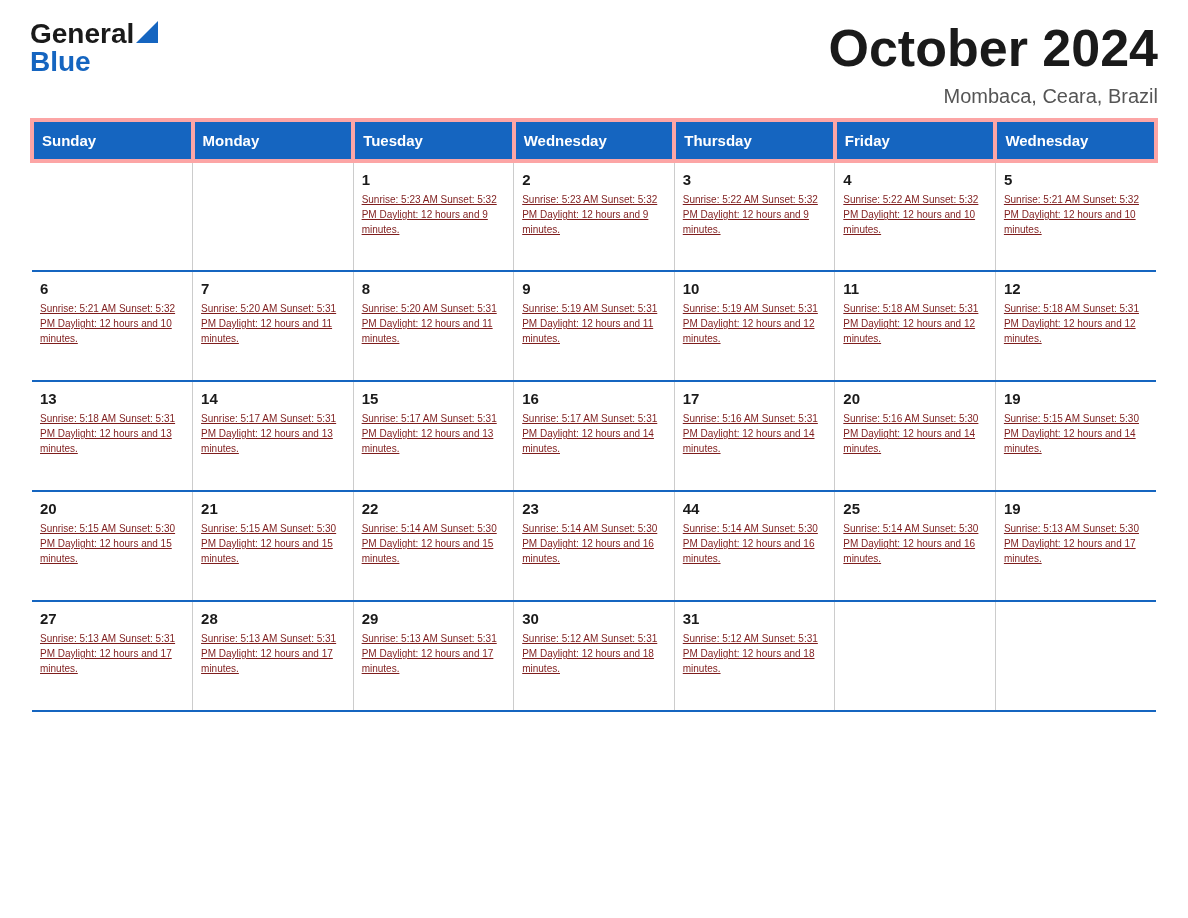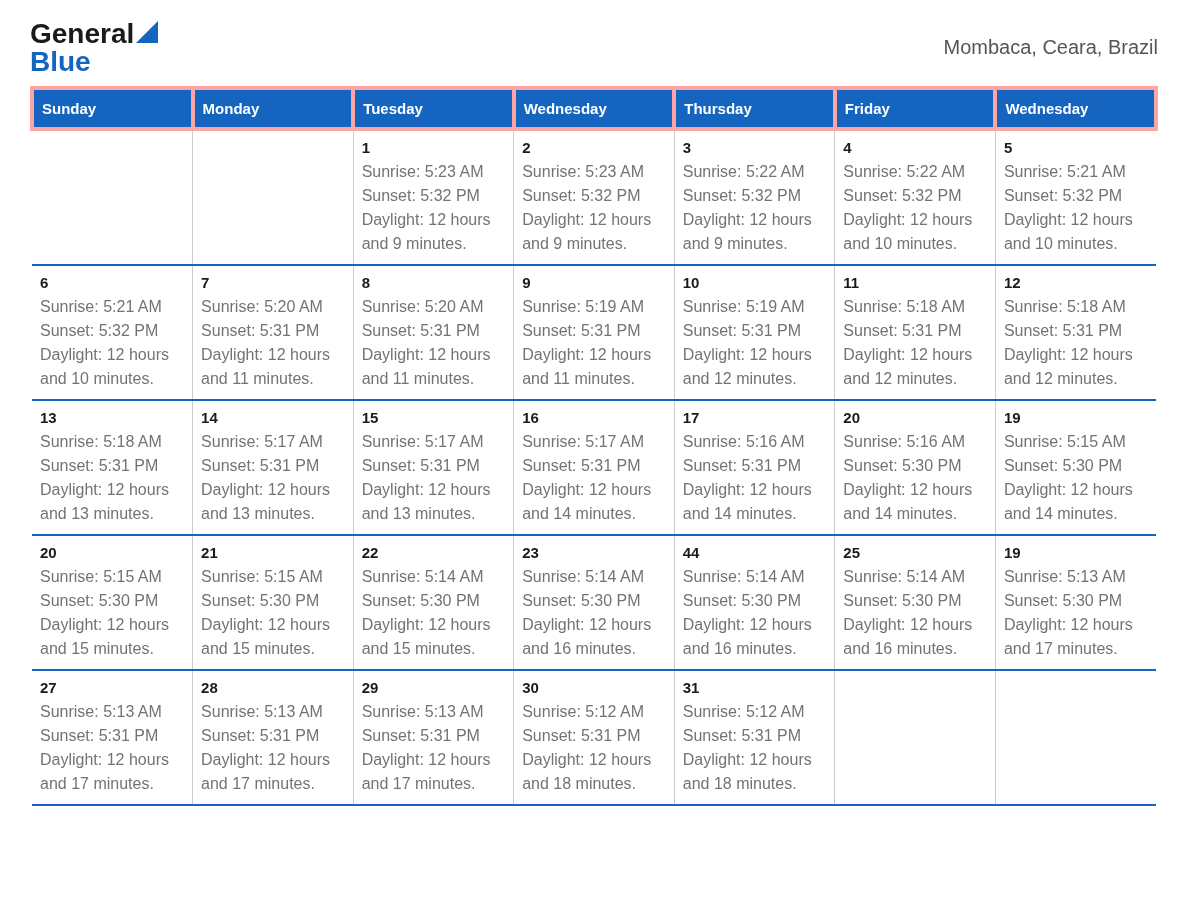--- a/index.html
+++ b/index.html
@@ -39,21 +39,21 @@
     }
     .month-title {
       font-size: 52px;
       font-weight: bold;
       color: #1a1a1a;
       line-height: 1.1;
     }
     .location {
       font-size: 20px;
       color: #555;
-      margin-top: 16px;
+      margin-top: 8px;
     }
     table {
       width: 100%;
       border-collapse: collapse;
       table-layout: fixed;
     }
     thead tr th {
       background-color: #1565c0;
       color: #fff;
       font-size: 15px;
@@ -76,23 +76,24 @@
     tbody tr td:last-child {
       border-right: none;
     }
     .day-number {
       font-size: 15px;
       font-weight: bold;
       color: #1a1a1a;
       margin-bottom: 4px;
     }
     .day-info {
-      font-size: 16px;
-      color: #737373;
+      font-size: 10px;
+      color: #7f1d1d;
       line-height: 1.5;
+      text-decoration: underline;
     }
     .empty-cell {
       background: #fff;
     }
   </style>
 </head>
 <body>
 
 <div class="header">
   <div class="logo">
@@ -101,20 +102,21 @@
       <span style="display:inline-block; margin-left:2px;">
         
         <svg width="22" height="22" viewBox="0 0 22 22">
           <polygon points="0,22 22,0 22,22" fill="#1565c0"></polygon>
         </svg>
       </span>
     </div>
     <span class="logo-text logo-blue">Blue</span>
   </div>
   <div class="title-section">
+    <div class="month-title">October 2024</div>
     <div class="location">Mombaca, Ceara, Brazil</div>
   </div>
 </div>
 
 <table>
   <thead>
     <tr>
     <th>Sunday</th>
         <th>Monday</th>
         <th>Tuesday</th>

